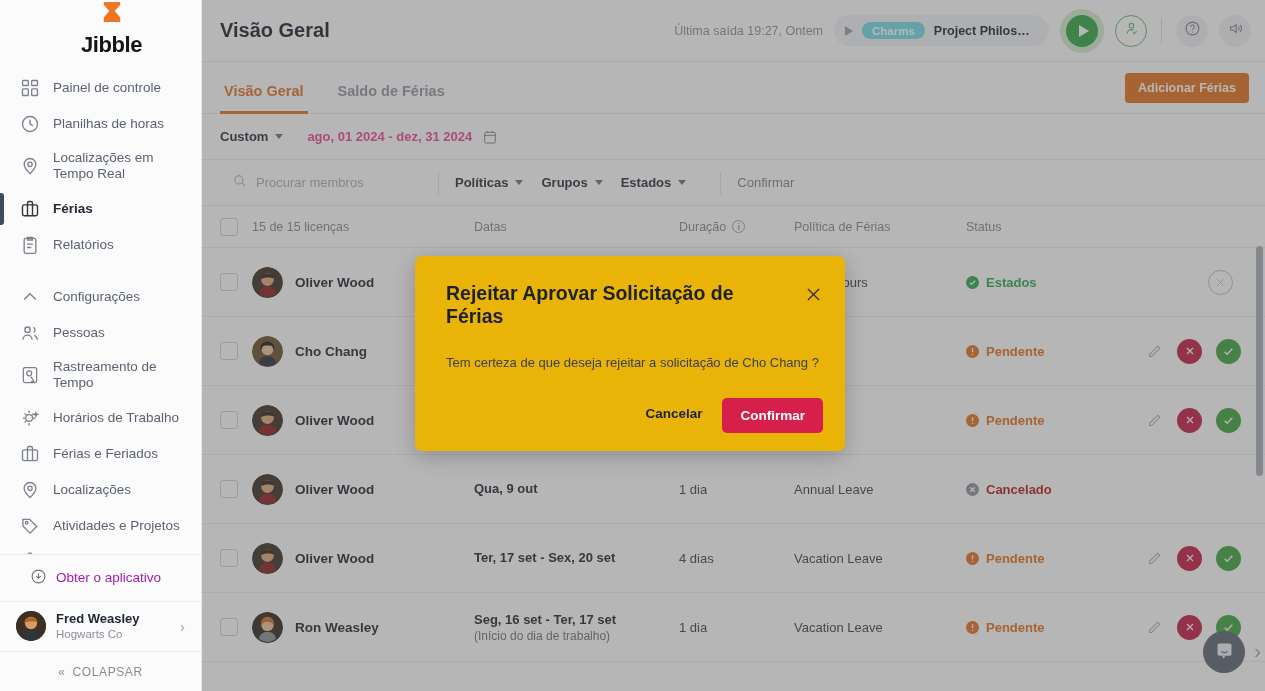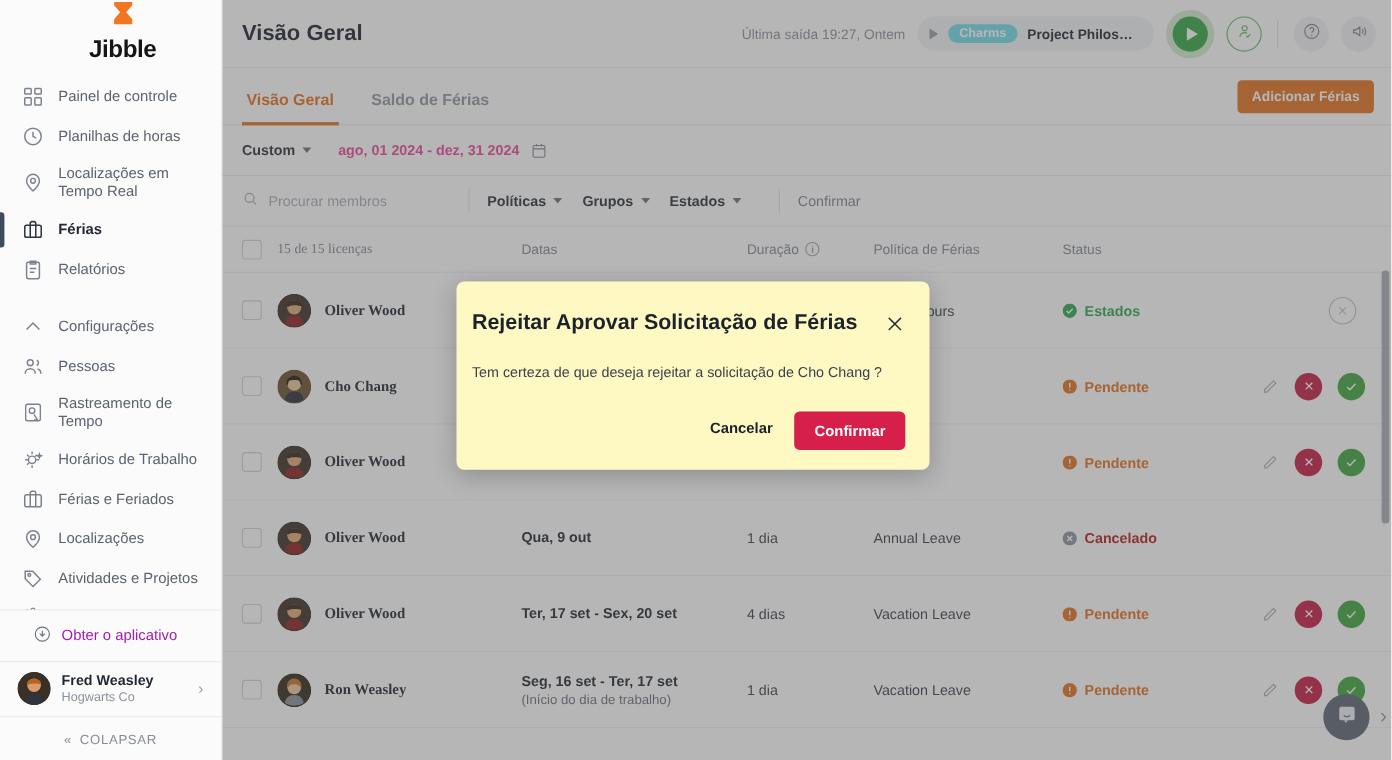--- a/index.html
+++ b/index.html
@@ -201,21 +201,21 @@
   .caret {
     width:0;height:0;border-left:4.5px solid transparent;border-right:4.5px solid transparent;
     border-top:5px solid #6b7280;
   }
   .daterange { font-size: 13px; font-weight: bold; color:#ec4899; margin-left: 14px; }
   .cal-ico { color:#818792; display:flex; }
 
   .filterrow {
     height: 46px; flex: 0 0 46px;
     display:flex; align-items:center;
-    padding: 0 18px; gap: 0;
+    padding: 0 30px; gap: 0;
     border-bottom: 1px solid #ededed;
   }
   .search-wrap { display:flex; align-items:center; gap:9px; width: 190px; }
   .search-wrap svg { color:#a6acb5; flex:0 0 15px; }
   .search-input {
     border:none; outline:none; background:transparent;
     font-size: 13px; color:#30363f; width:100%;
     font-family: "Liberation Sans", sans-serif;
   }
   .search-input::placeholder { color:#a8aeb7; }
@@ -241,21 +241,21 @@
     min-height: 69px;
     padding: 0 18px;
     border-bottom: 1px solid #eeeeee;
     background:#fff;
   }
   .c-chk { flex: 0 0 32px; }
   .chkbox {
     width: 18px; height: 18px; border: 1.4px solid #cfd3d9; border-radius: 3px;
     background:#fff; cursor:pointer;
   }
-  .c-name { flex: 0 0 222px; display:flex; align-items:center; gap: 12px; font-family: Liberation Serif, serif; }
+  .c-name { flex: 0 0 222px; display:flex; align-items:center; gap: 12px; }
   .c-dates { flex: 0 0 205px; }
   .c-dur  { flex: 0 0 115px; }
   .c-pol  { flex: 0 0 172px; }
   .c-status { flex: 0 0 180px; }
   .c-act { flex: 1; display:flex; align-items:center; justify-content:flex-end; gap: 14px; padding-right: 14px;}
   .th-dur { display:flex; align-items:center; gap:6px; }
   .info-ico {
     width:13px;height:13px;border-radius:50%;border:1.2px solid #9aa1ab;
     color:#9aa1ab;font-size:9px;display:flex;align-items:center;justify-content:center;
     font-weight:bold;
@@ -315,23 +315,23 @@
   
   .overlay {
     position:absolute; inset: 0;
     background: rgba(80,80,80,0.42);
     z-index: 50;
   }
   .modal {
     position:absolute;
     left: 415px; top: 256px;
     width: 430px;
-    background:#fef9c3; border-radius: 7px;
+    background:#eab308; border-radius: 7px;
     box-shadow: 0 5px 22px rgba(0,0,0,.22);
-    padding: 26px 22px 18px 14px;
+    padding: 26px 22px 18px 31px;
     z-index: 60;
   }
   .modal-head {
     display:flex; align-items:flex-start; gap:10px;
   }
   .modal-title {
     font-size: 19.5px; font-weight: bold; color:#1b222c; flex:1; line-height:1.2;
   }
   .modal-close { color:#2a313b; cursor:pointer; display:flex; padding-top:3px; }
   .modal-body {

